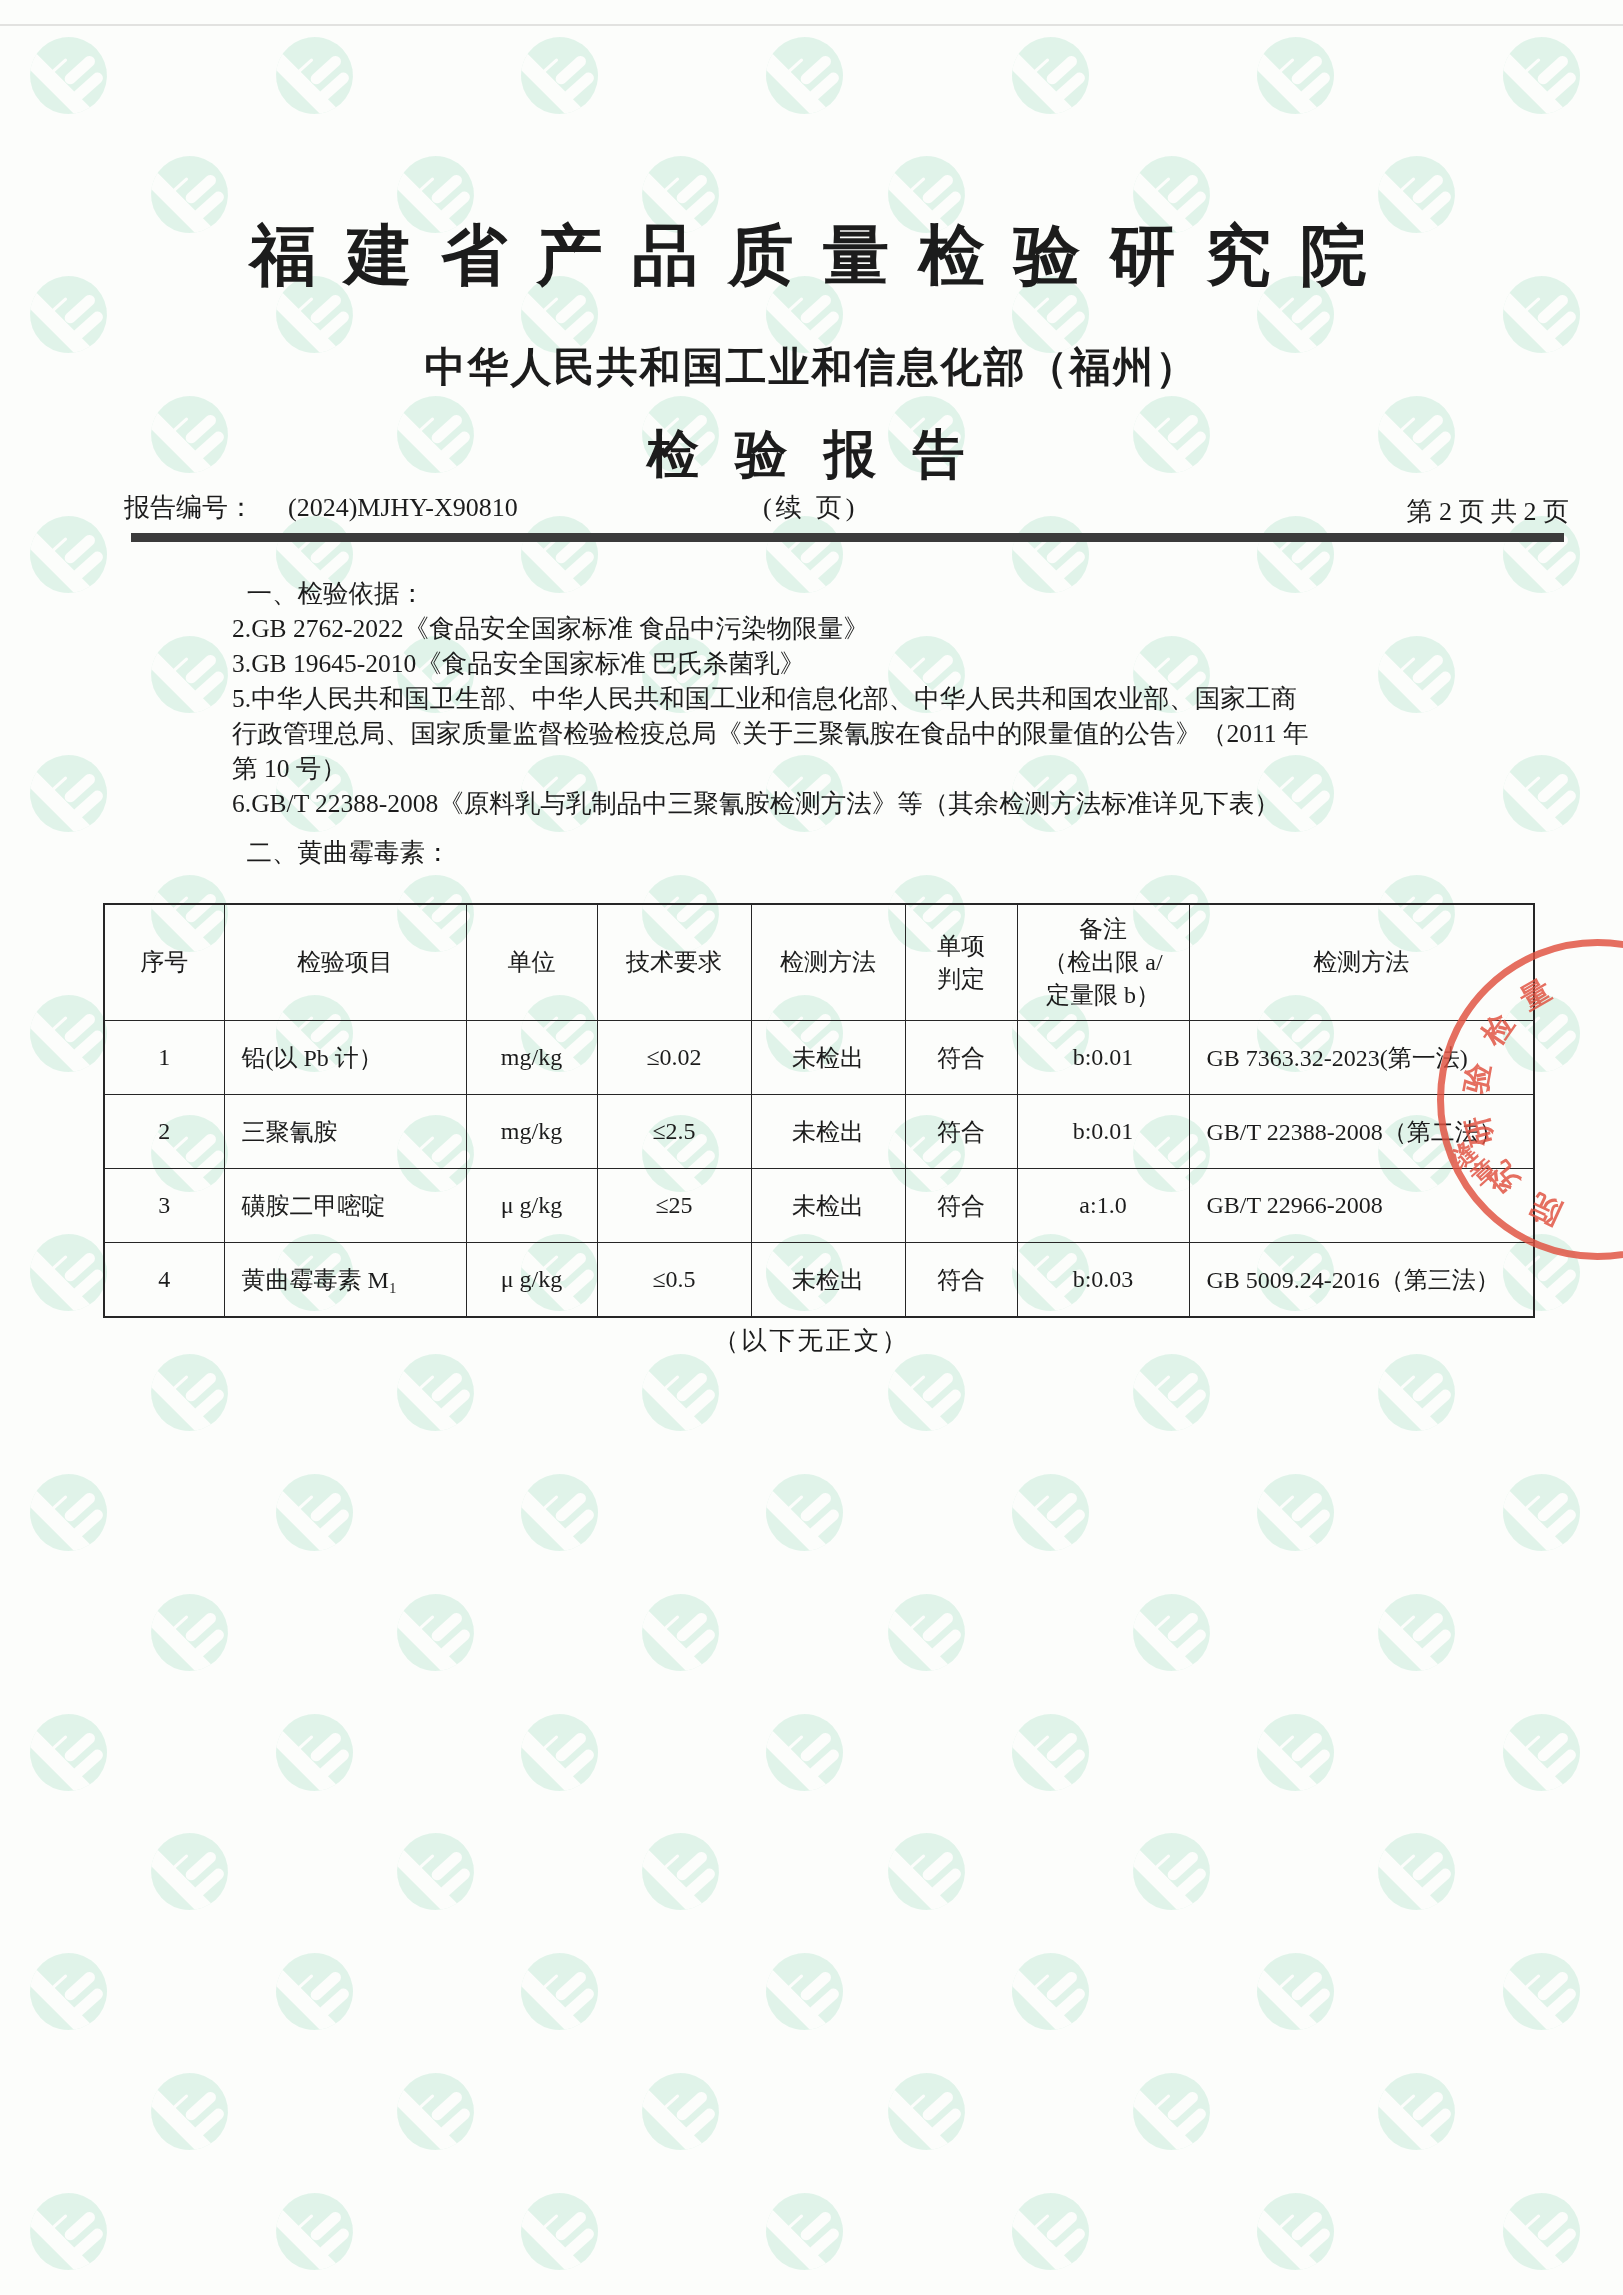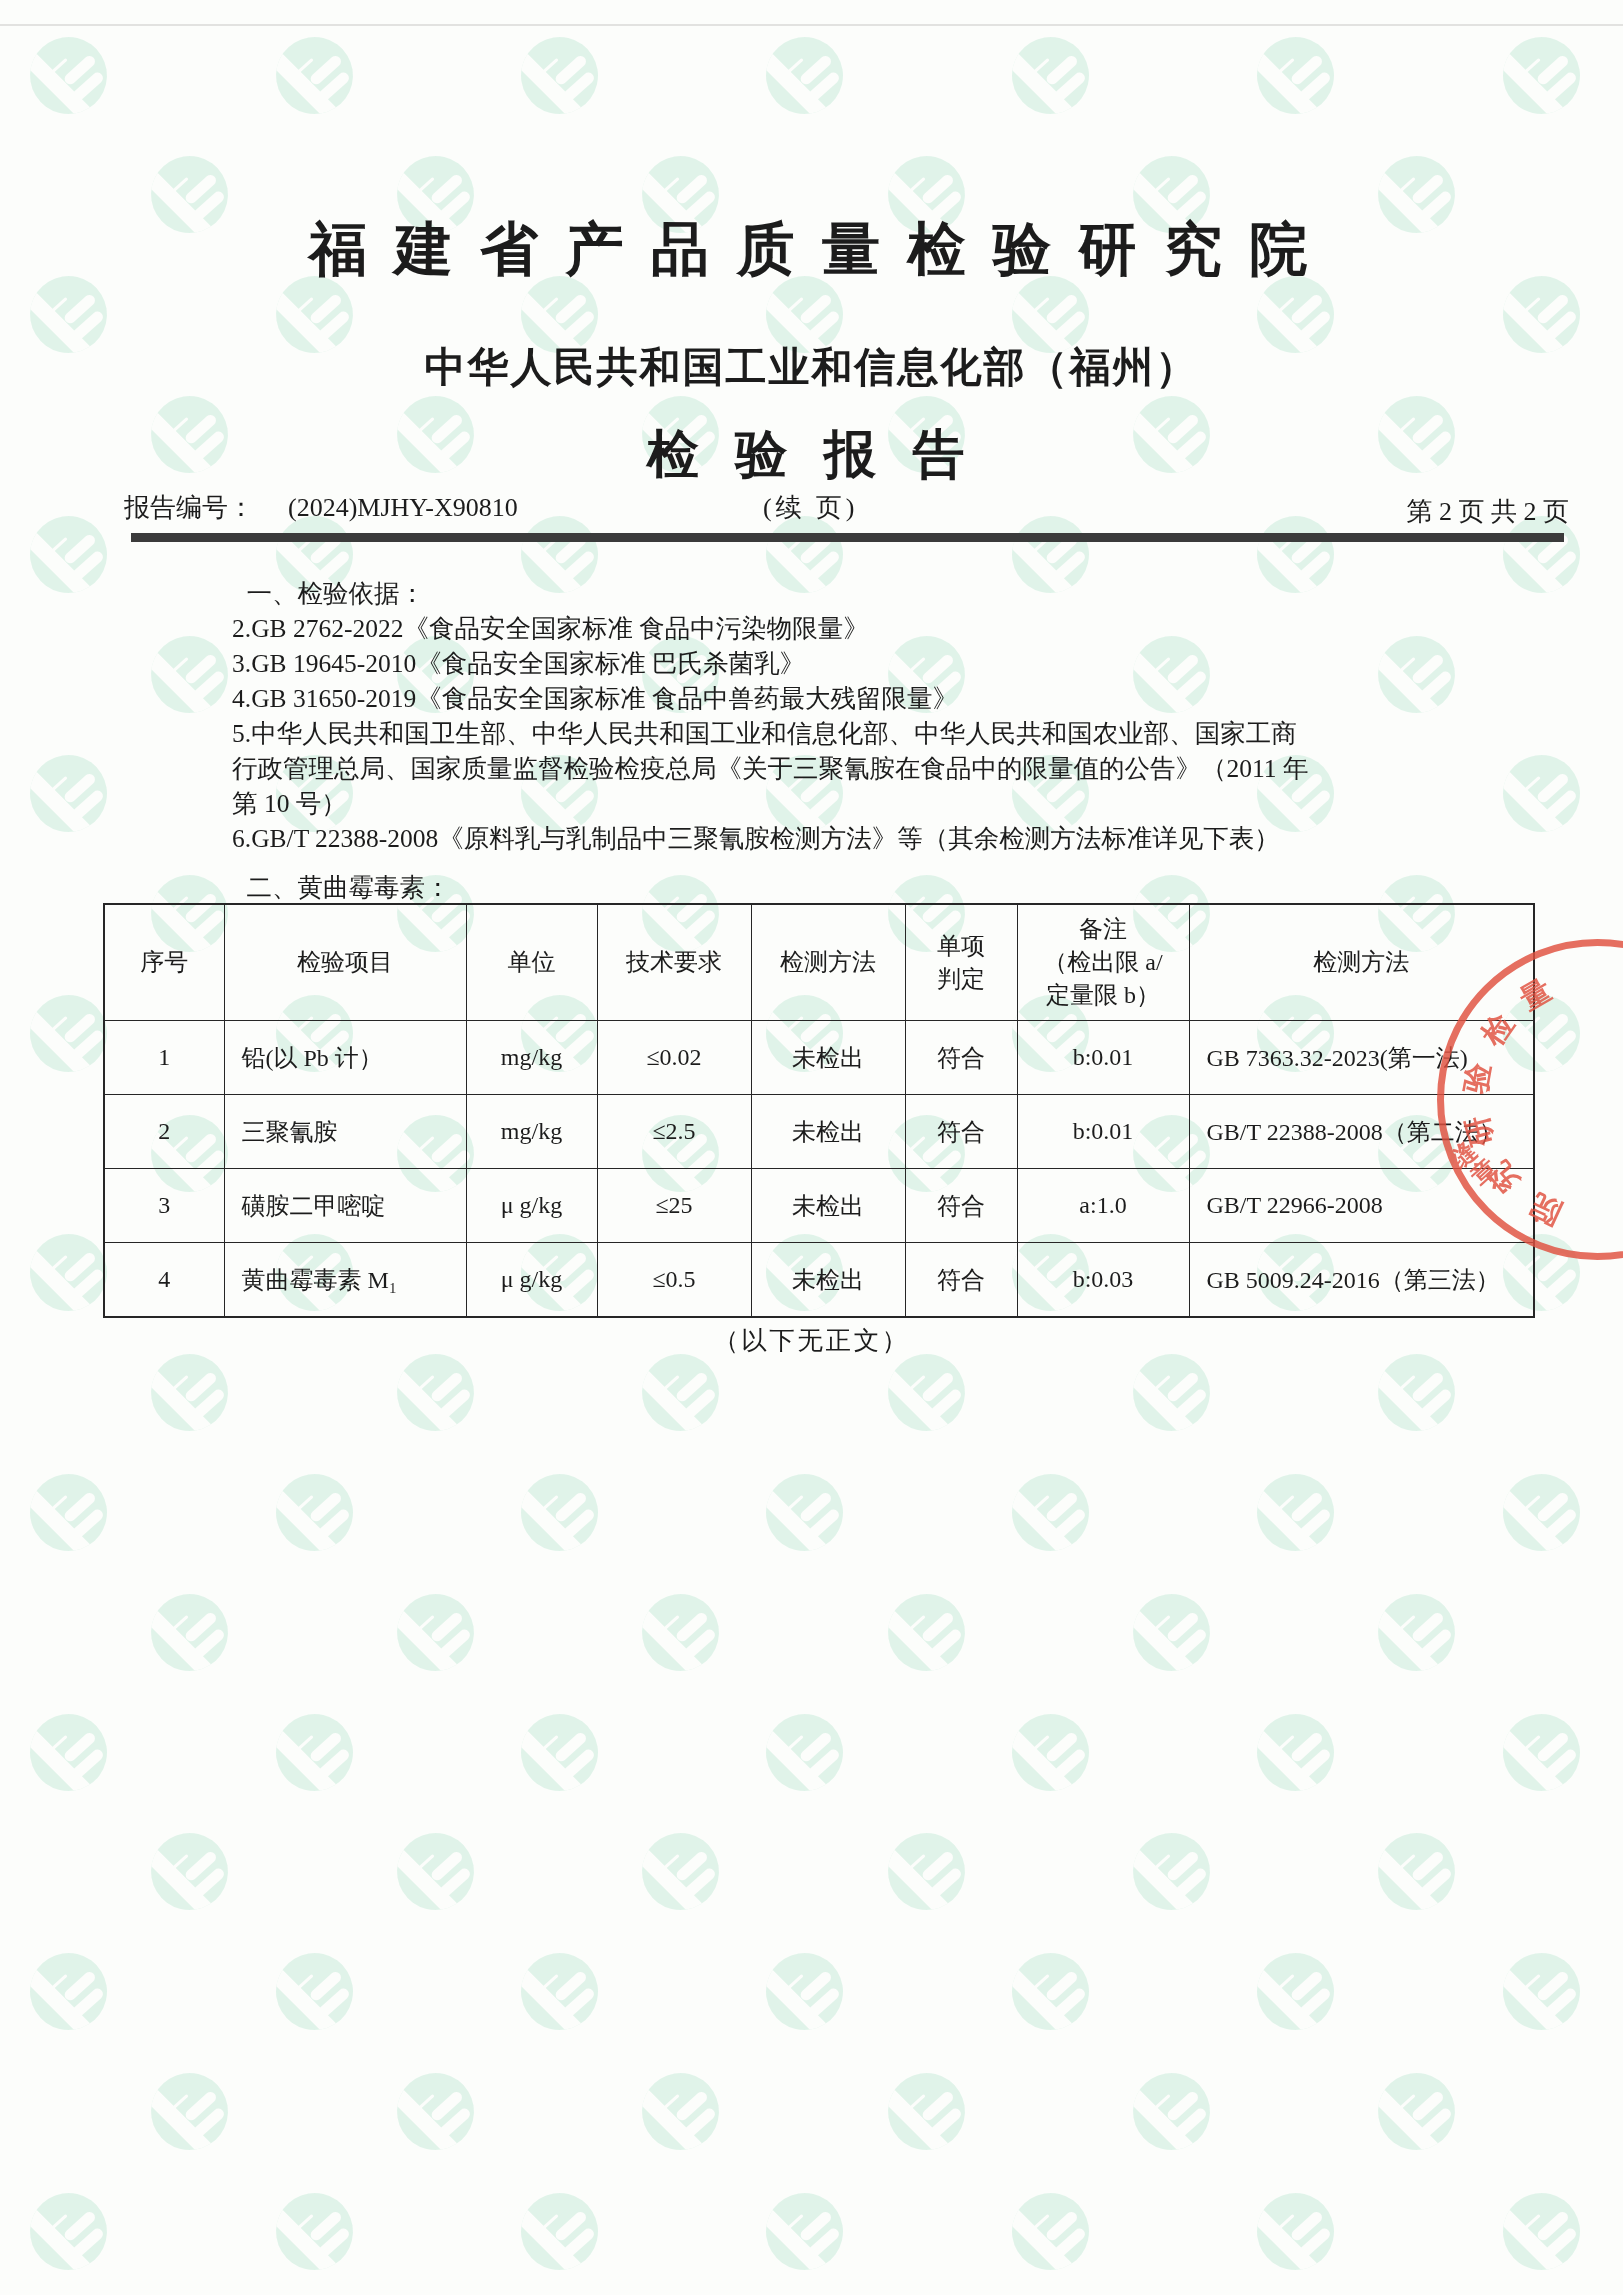--- a/index.html
+++ b/index.html
@@ -21,21 +21,21 @@
   }
   .wm::after{ 
     content:"";position:absolute;left:50%;top:12%;width:11px;height:37px;
     background:#fcfdfb;border-radius:5.9px;box-shadow:17.7px 5.2px 0 0 #fcfdfb, -17px 17px 0 -3.9px #fcfdfb;
     transform:rotate(12deg);
   }
   .scan-edge{position:absolute;top:23.6px;left:0;width:100%;height:2px;background:#e2e2e0;}
 
   
   .abs{position:absolute;left:0;width:100%;text-align:center;z-index:2;}
-  .org-title{top:211px;font-size:58px;font-weight:bold;letter-spacing:6.5px;}
+  .org-title{top:211px;font-size:66px;font-weight:bold;letter-spacing:6.5px;}
   .sub-title{top:340px;font-size:41px;font-weight:bold;letter-spacing:2px;}
   .doc-title{top:420px;font-size:52px;font-weight:bold;letter-spacing:11.8px;}
 
   
   .meta-line{position:absolute;top:490px;left:0;width:100%;height:38px;font-size:26px;z-index:2;}
   .meta-left{position:absolute;left:124px;top:0;}
   .meta-no{margin-left:34px;margin-top:36px;}
   .meta-cont{position:absolute;left:763px;top:0;letter-spacing:3.9px;}
   .meta-page{position:absolute;right:54px;top:3.9px;}
   .rule{position:absolute;top:533px;left:131px;width:1433px;height:9.2px;background:#3b3b3b;z-index:2;}
@@ -219,21 +219,20 @@
   </span>
   <span class="meta-cont">(续 页)</span>
   <span class="meta-page">第 2 页  共 2 页</span>
 </div>
 <div class="rule"></div>
 
 <div class="basis">
   <p class="indent">一、检验依据：</p>
   <p>2.GB 2762-2022《食品安全国家标准 食品中污染物限量》</p>
   <p>3.GB 19645-2010《食品安全国家标准 巴氏杀菌乳》</p>
-  <p>4.GB 31650-2019《食品安全国家标准 食品中兽药最大残留限量》</p>
   <p>5.中华人民共和国卫生部、中华人民共和国工业和信息化部、中华人民共和国农业部、国家工商行政管理总局、国家质量监督检验检疫总局《关于三聚氰胺在食品中的限量值的公告》（2011 年第 10 号）</p>
   <p>6.GB/T 22388-2008《原料乳与乳制品中三聚氰胺检测方法》等（其余检测方法标准详见下表）</p>
   <p class="indent">二、黄曲霉毒素：</p>
 </div>
 
 <table class="results-table">
   <colgroup>
     <col style="width:120px">
       <col style="width:242px">
       <col style="width:131px">

